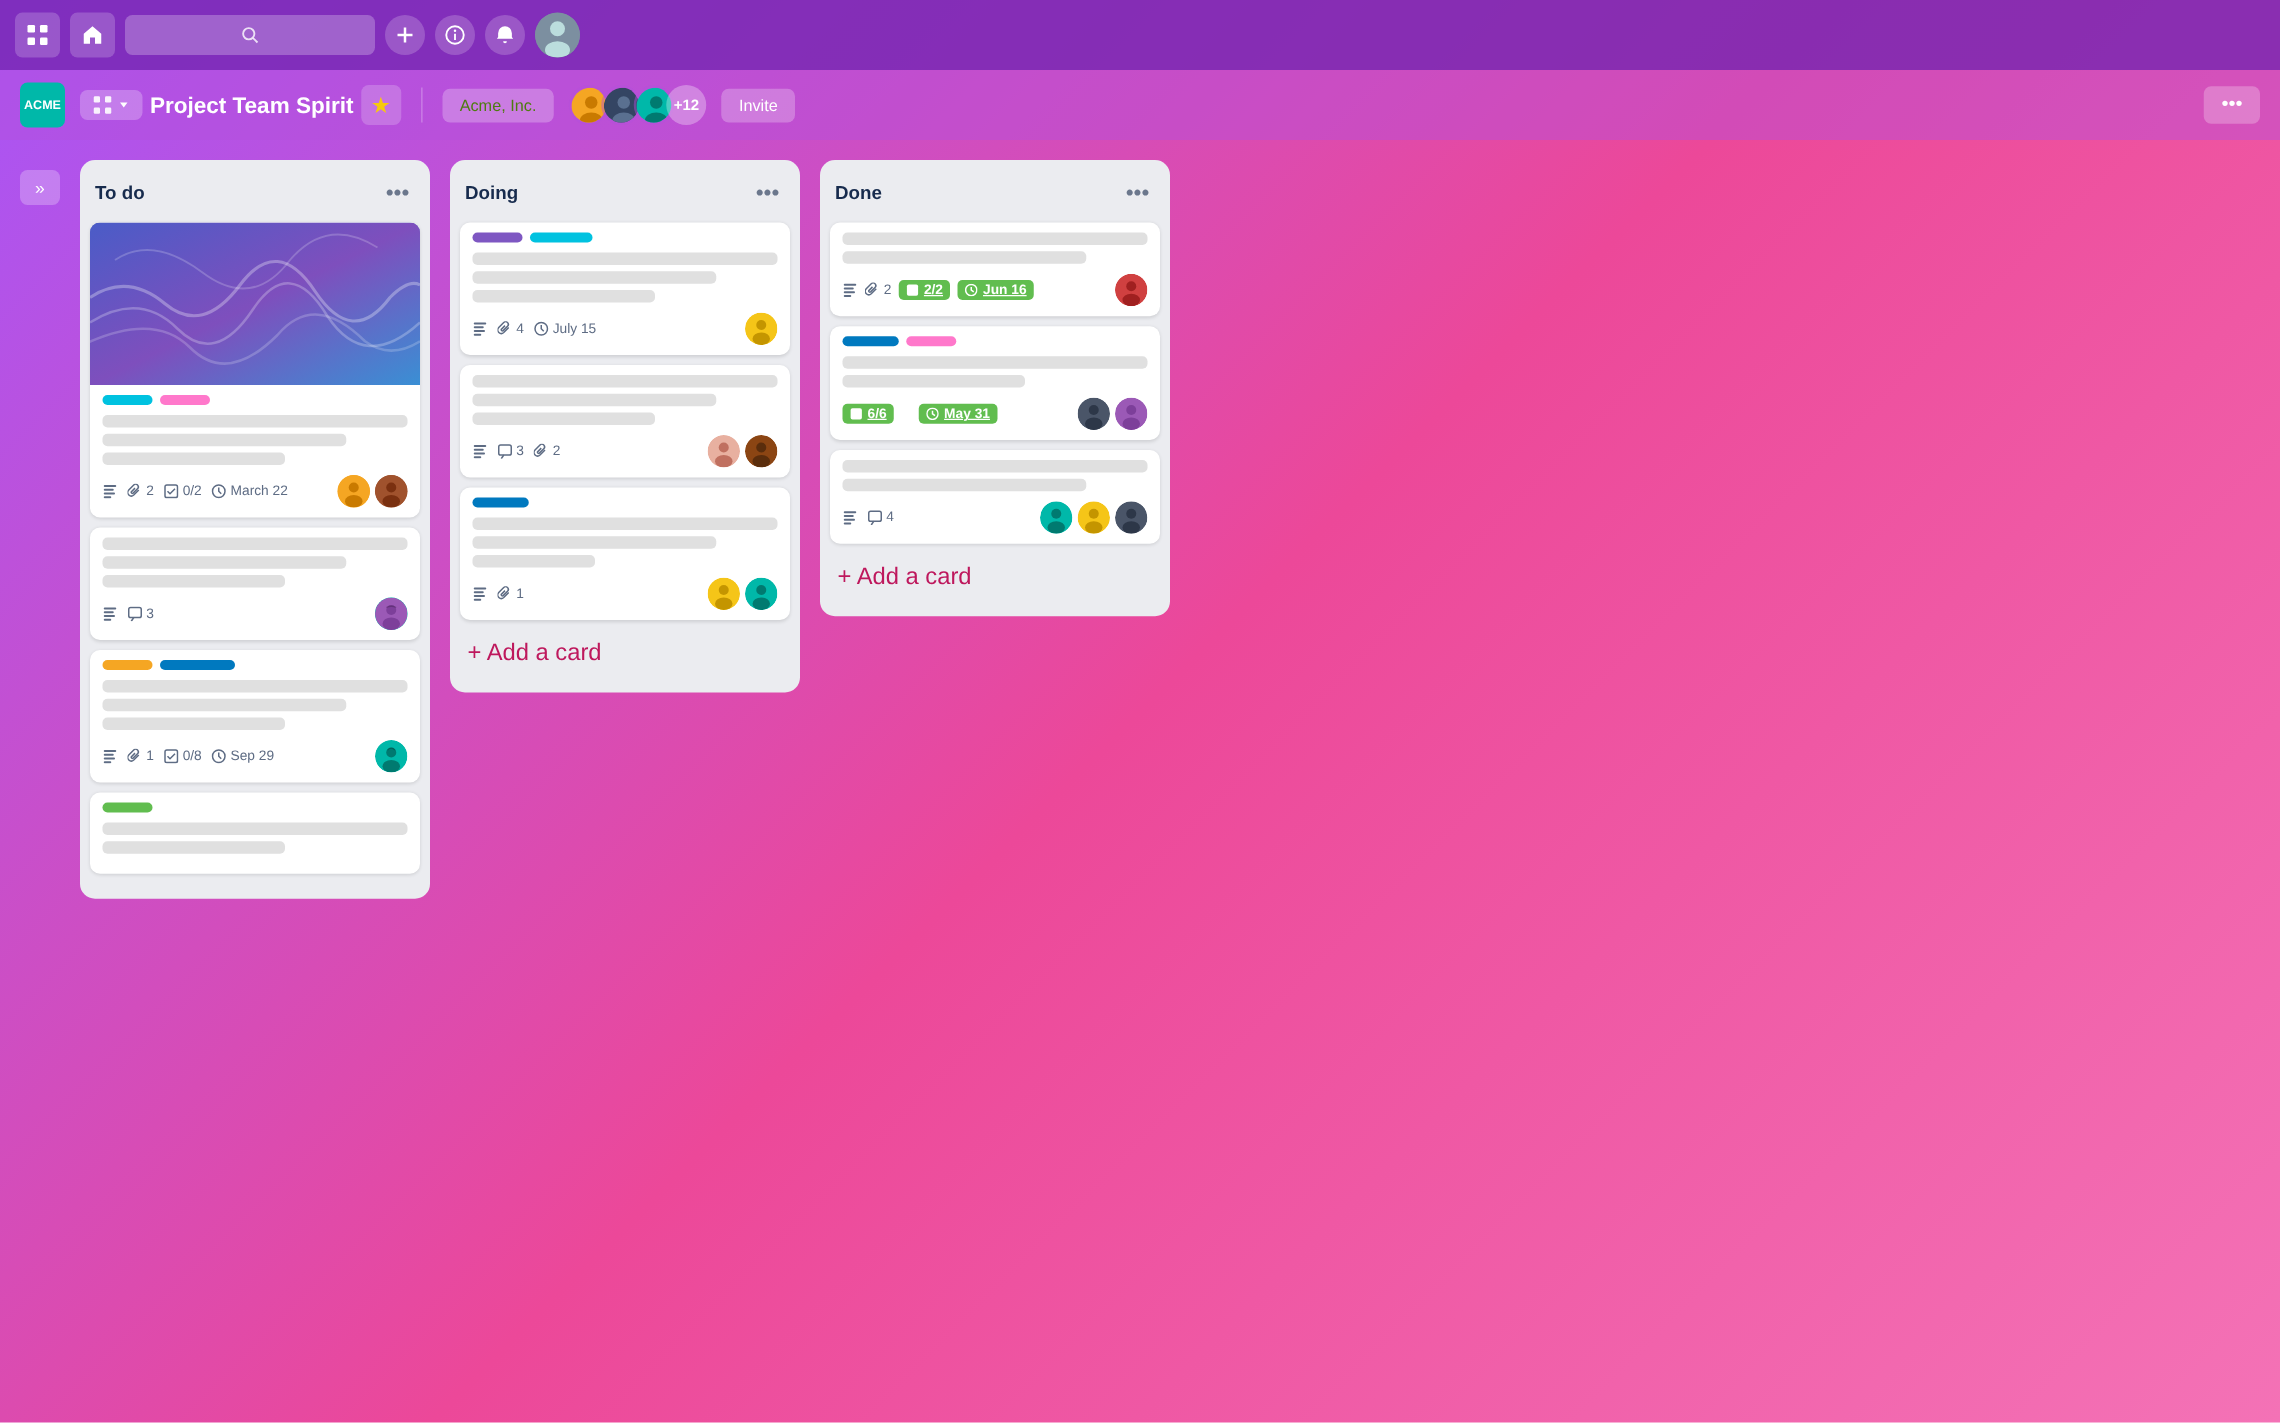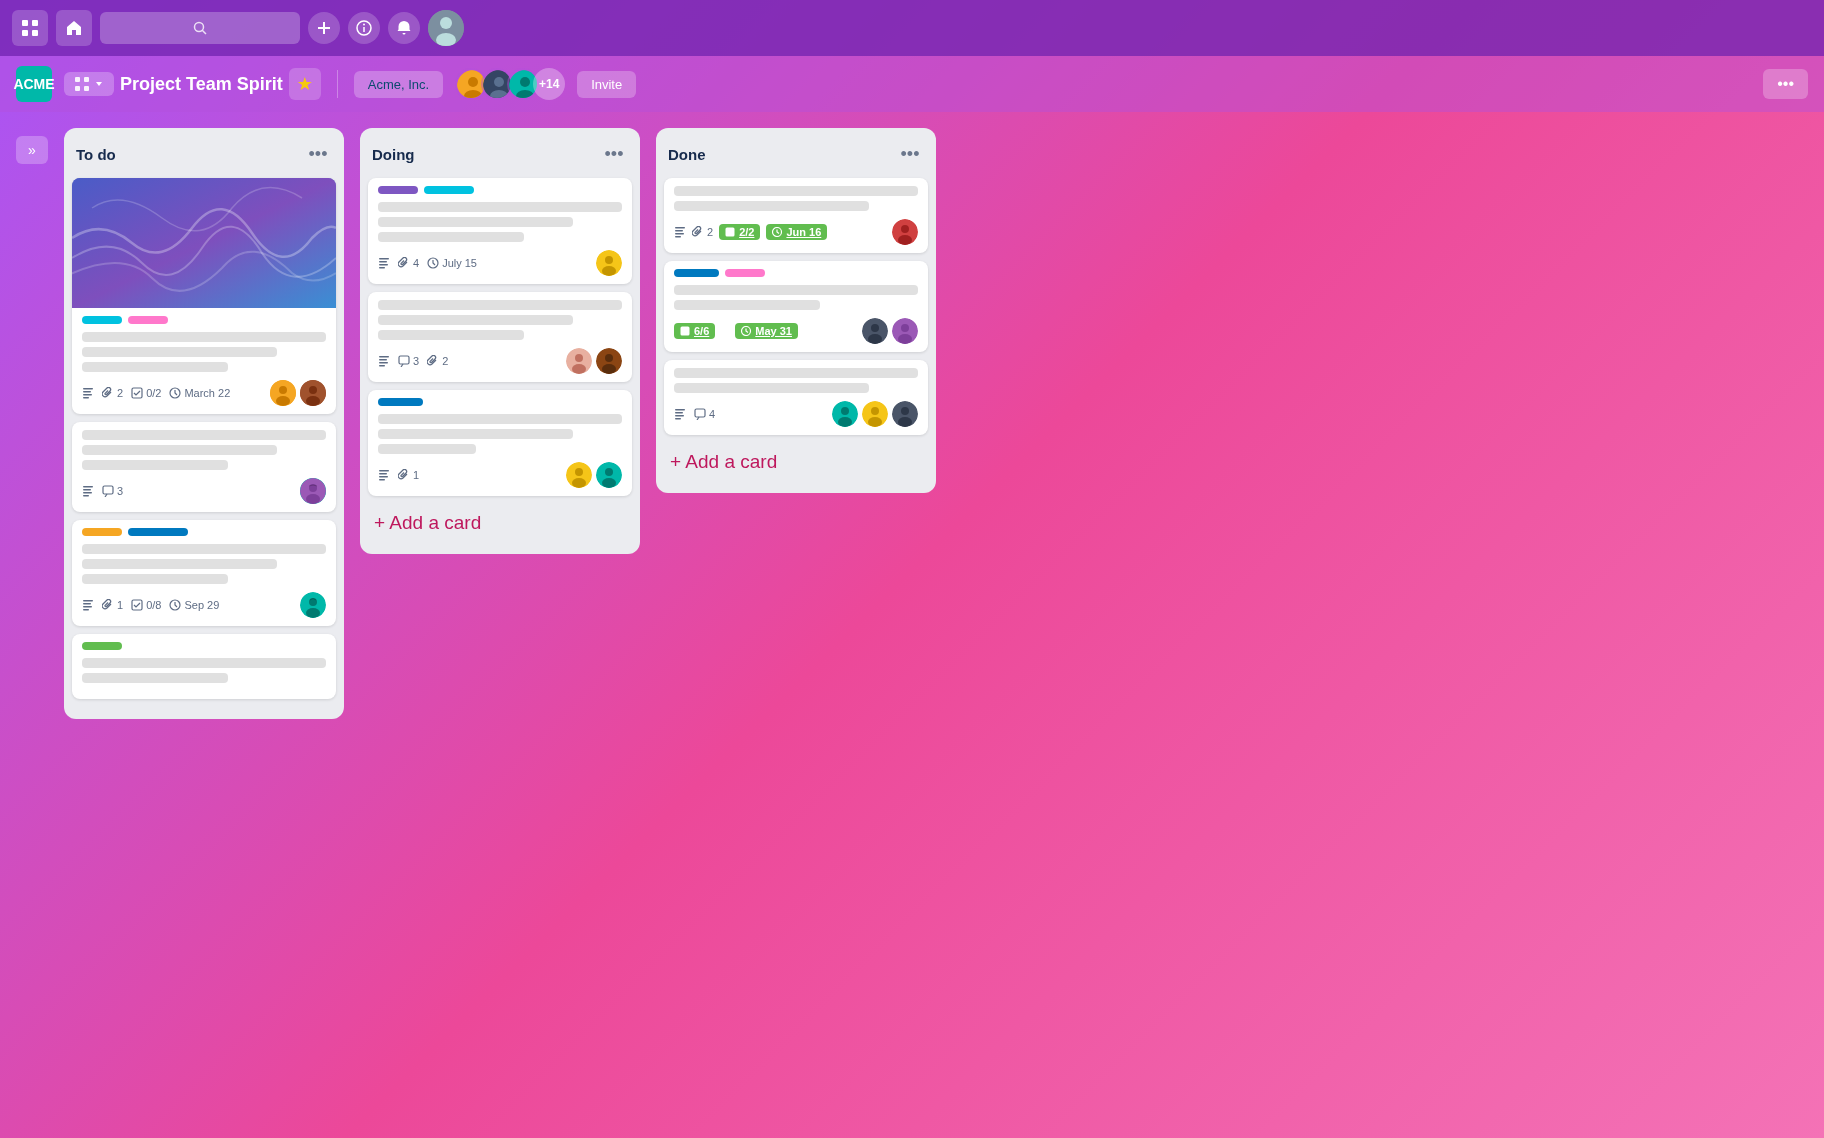--- a/index.html
+++ b/index.html
@@ -86,21 +86,21 @@
       display: flex;
       align-items: center;
       padding: 0 16px;
       gap: 12px;
     }
     .workspace-logo {
       width: 36px; height: 36px;
       background: #00b8a9;
       border-radius: 6px;
       display: flex; align-items: center; justify-content: center;
-      color: white; font-size: 14px; font-weight: 700;
+      color: white; font-size: 10px; font-weight: 700;
     }
     .board-name-area {
       display: flex; align-items: center; gap: 6px;
     }
     .board-type-btn {
       background: rgba(255,255,255,0.25);
       border-radius: 6px;
       padding: 4px 10px;
       color: white; font-size: 13px;
       display: flex; align-items: center; gap: 4px;
@@ -113,21 +113,21 @@
       color: #f6c90e; font-size: 18px; cursor: pointer;
       width: 32px; height: 32px;
       background: rgba(255,255,255,0.2);
       border-radius: 6px;
       display: flex; align-items: center; justify-content: center;
     }
     .workspace-btn {
       background: rgba(255,255,255,0.25);
       border-radius: 6px;
       padding: 6px 14px;
-      color: #0c4a6e; font-size: 13px;
+      color: #4d7c0f; font-size: 13px;
       cursor: pointer;
     }
     .member-avatars {
       display: flex; align-items: center;
     }
     .member-avatar {
       width: 32px; height: 32px;
       border-radius: 50%;
       border: 2px solid rgba(180, 80, 220, 0.45);
       margin-left: -6px;
@@ -376,21 +376,21 @@
       </svg>
     </div>
 
     <div class="member-avatar">
       <svg width="32" height="32" viewBox="0 0 32 32">
         <circle cx="16" cy="16" r="16" fill="#00b8a9"></circle>
         <circle cx="16" cy="12" r="5" fill="#007a70"></circle>
         <ellipse cx="16" cy="26" rx="9" ry="6" fill="#007a70"></ellipse>
       </svg>
     </div>
-    <div class="member-count">+14</div>
+    <div class="member-count">+12</div>
   </div>
   <div class="invite-btn">Invite</div>
   <div class="more-options-btn">•••</div>
 </div>
 
 <div class="board-content">
 
   <div class="sidebar-toggle">
     <div class="sidebar-btn">»</div>
   </div>

